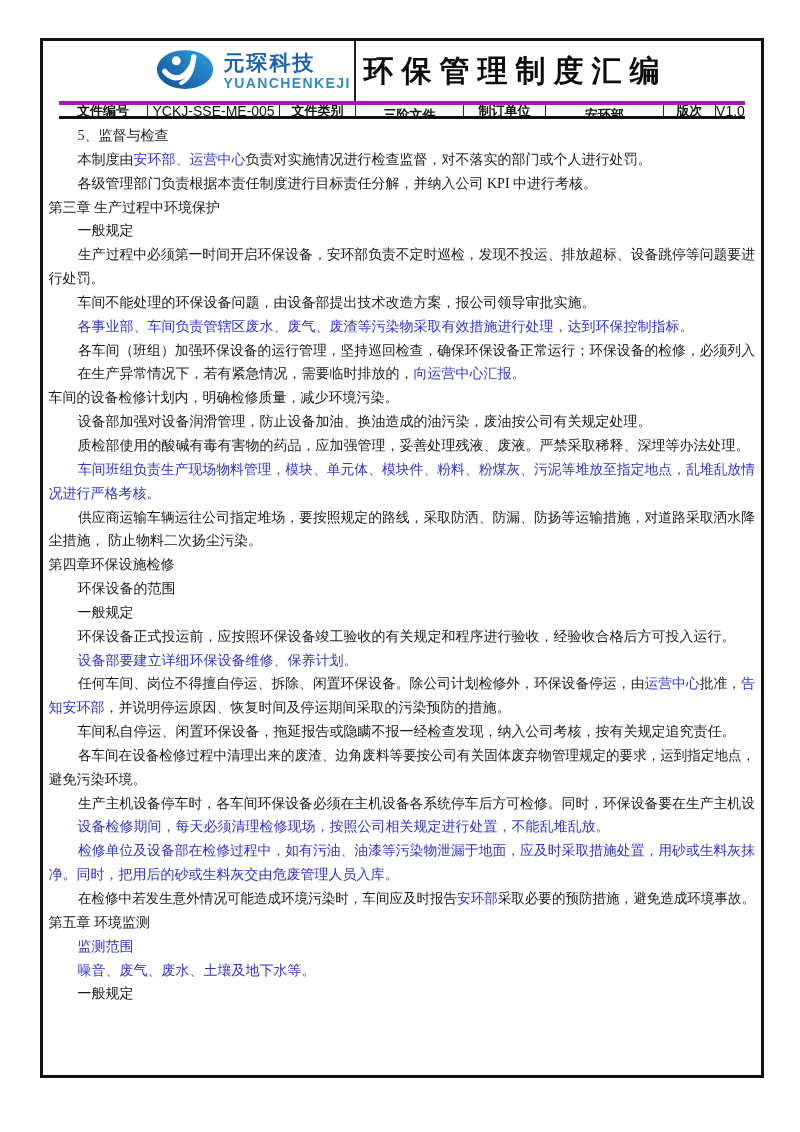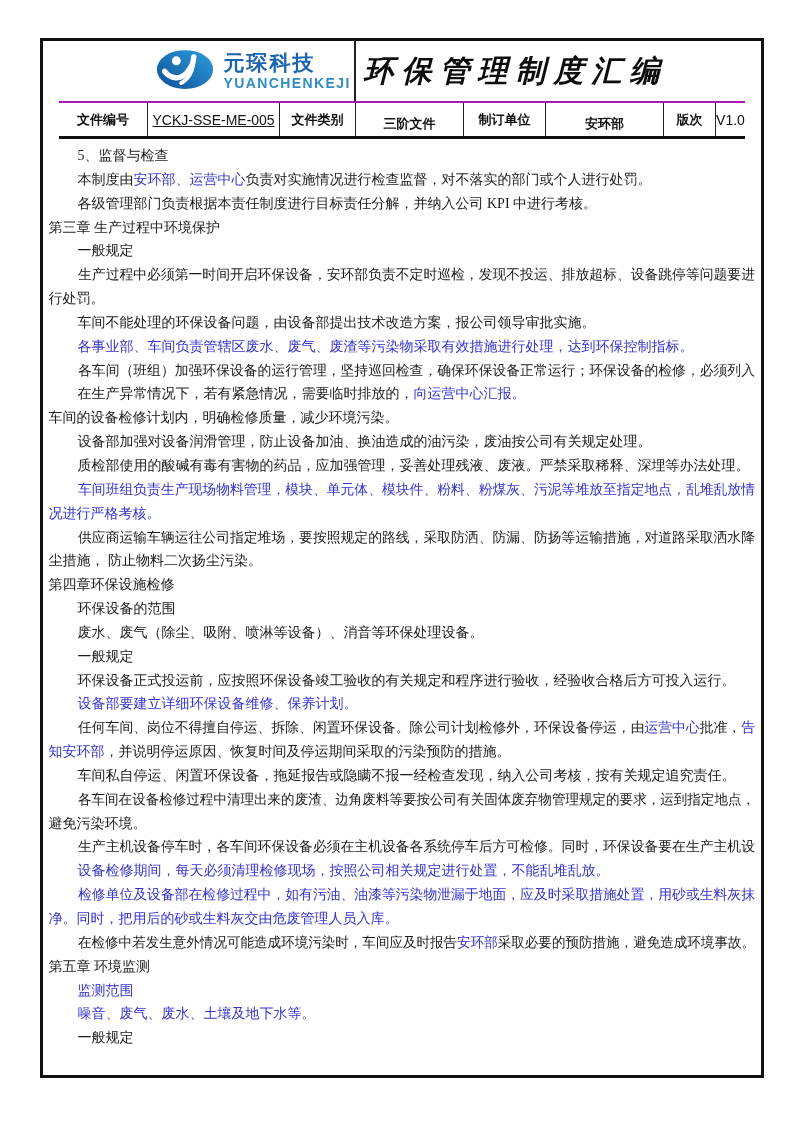--- a/index.html
+++ b/index.html
@@ -23,25 +23,25 @@
   .row1{display:flex;height:60px;flex:0 0 auto;}
   .logo-cell{
     width:219px;flex:0 0 auto;border-right:2px solid #222;box-sizing:border-box;
     display:flex;align-items:center;padding-left:18px;
   }
   .logo-text{margin-left:7px;display:flex;flex-direction:column;line-height:1;
     font-family:"Liberation Sans","DejaVu Sans",sans-serif;}
   .logo-cn{font-size:21px;font-weight:bold;color:var(--logo-blue);letter-spacing:2px;}
   .logo-en{font-size:14px;font-weight:bold;color:var(--logo-blue2);letter-spacing:1.4px;margin-top:3px;}
   .title-cell{flex:1;display:flex;align-items:center;justify-content:center;}
-  .doc-title{font-size:30px;font-weight:bold;letter-spacing:8px;padding-left:8px;color:#0d0d0d;font-style:italic;}
+  .doc-title{font-size:30px;font-weight:bold;letter-spacing:8px;padding-left:8px;color:#0d0d0d;}
   
   .row2{
-    display:flex;height:38px;flex:0 0 auto;box-sizing:border-box;
-    border-top:2px solid #a21caf;border-bottom:3px solid var(--frame);
+    display:flex;height:18px;flex:0 0 auto;box-sizing:border-box;
+    border-top:4px solid #a21caf;border-bottom:3px solid var(--frame);
   }
   .cell{display:flex;align-items:center;justify-content:center;
     border-left:1px solid #222;box-sizing:border-box;overflow:hidden;}
   .cell:first-child{border-left:none;}
   .w-lbl1{width:88px;flex:0 0 auto;}
   .w-val1{width:132px;flex:0 0 auto;text-decoration:underline;}
   .w-lbl2{width:76px;flex:0 0 auto;}
   .w-val2{width:108px;flex:0 0 auto;}
   .w-lbl3{width:82px;flex:0 0 auto;}
   .w-val3{width:118px;flex:0 0 auto;}
@@ -131,21 +131,20 @@
         <p class="line ind"><span class="line-in"><span class="blk">在生产异常情况下，若有紧急情况，需要临时排放的，</span><span class="blue">向运营中心汇报。</span></span></p>
         <p class="line"><span class="line-in"><span class="blk">车间的设备检修计划内，明确检修质量，减少环境污染。</span></span></p>
         <p class="line ind"><span class="line-in"><span class="blk">设备部加强对设备润滑管理，防止设备加油、换油造成的油污染，废油按公司有关规定处理。</span></span></p>
         <p class="line ind"><span class="line-in"><span class="blk">质检部使用的酸碱有毒有害物的药品，应加强管理，妥善处理残液、废液。严禁采取稀释、深埋等办法处理。</span></span></p>
         <p class="line ind"><span class="line-in" style="transform: scaleX(0.98688);"><span class="blue">车间班组负责生产现场物料管理，模块、单元体、模块件、粉料、粉煤灰、污泥等堆放至指定地点，乱堆乱放情</span></span></p>
         <p class="line"><span class="line-in"><span class="blue">况进行严格考核。</span></span></p>
         <p class="line ind"><span class="line-in" style="transform: scaleX(0.98688);"><span class="blk">供应商运输车辆运往公司指定堆场，要按照规定的路线，采取防洒、防漏、防扬等运输措施，对道路采取洒水降</span></span></p>
         <p class="line"><span class="line-in"><span class="blk">尘措施， 防止物料二次扬尘污染。</span></span></p>
         <p class="line"><span class="line-in"><span class="blk">第四章环保设施检修</span></span></p>
         <p class="line ind"><span class="line-in"><span class="blk">环保设备的范围</span></span></p>
-        <p class="line ind"><span class="line-in"><span class="blk">废水、废气（除尘、吸附、喷淋等设备）、消音等环保处理设备。</span></span></p>
         <p class="line ind"><span class="line-in"><span class="blk">一般规定</span></span></p>
         <p class="line ind"><span class="line-in"><span class="blk">环保设备正式投运前，应按照环保设备竣工验收的有关规定和程序进行验收，经验收合格后方可投入运行。</span></span></p>
         <p class="line ind"><span class="line-in"><span class="blue">设备部要建立详细环保设备维修、保养计划。</span></span></p>
         <p class="line ind"><span class="line-in" style="transform: scaleX(0.98688);"><span class="blk">任何车间、岗位不得擅自停运、拆除、闲置环保设备。除公司计划检修外，环保设备停运，由</span><span class="blue">运营中心</span><span class="blk">批准，</span><span class="blue">告</span></span></p>
         <p class="line"><span class="line-in"><span class="blue">知安环部</span><span class="blk">，并说明停运原因、恢复时间及停运期间采取的污染预防的措施。</span></span></p>
         <p class="line ind"><span class="line-in"><span class="blk">车间私自停运、闲置环保设备，拖延报告或隐瞒不报一经检查发现，纳入公司考核，按有关规定追究责任。</span></span></p>
         <p class="line ind"><span class="line-in" style="transform: scaleX(0.967143);"><span class="blk">各车间在设备检修过程中清理出来的废渣、边角废料等要按公司有关固体废弃物管理规定的要求，运到指定地点，</span></span></p>
         <p class="line"><span class="line-in"><span class="blk">避免污染环境。</span></span></p>
         <p class="line ind"><span class="line-in" style="transform: scaleX(0.98688);"><span class="blk">生产主机设备停车时，各车间环保设备必须在主机设备各系统停车后方可检修。同时，环保设备要在生产主机设</span></span></p>
         <p class="line ind"><span class="line-in"><span class="blue">设备检修期间，每天必须清理检修现场，按照公司相关规定进行处置，不能乱堆乱放。</span></span></p>

